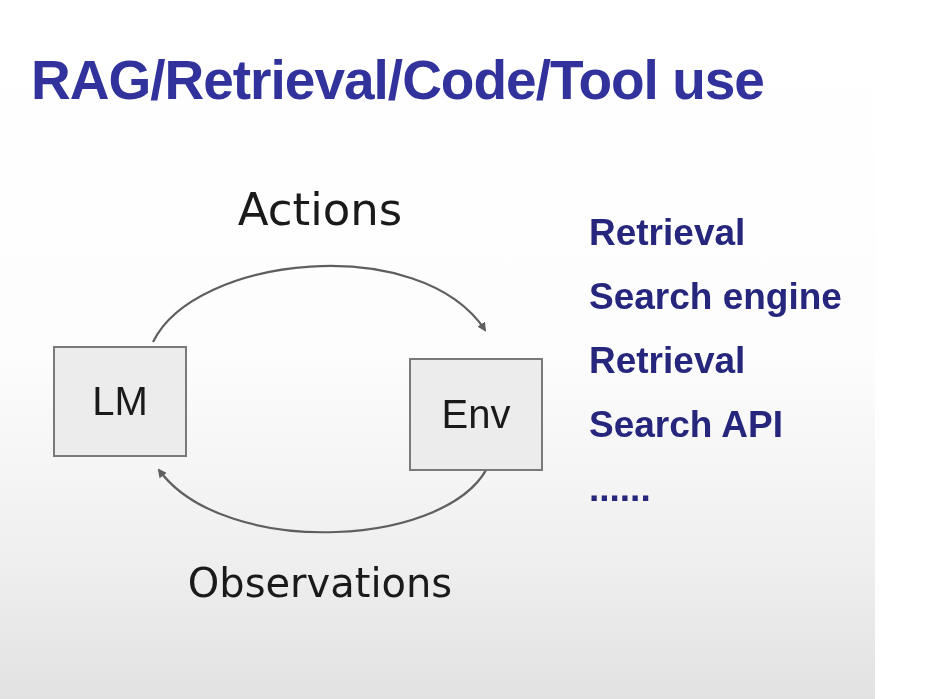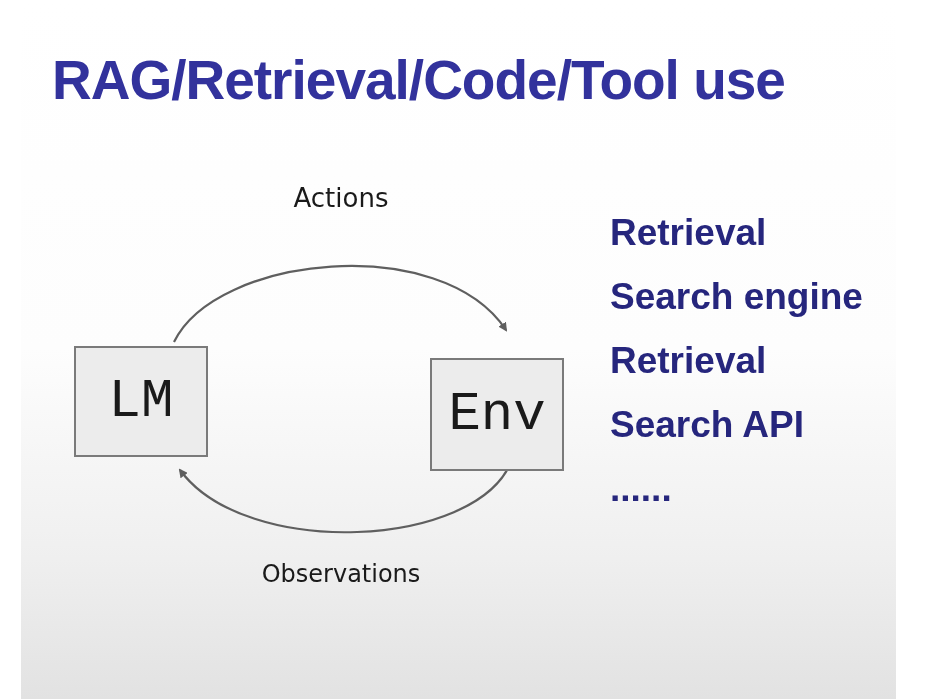--- a/index.html
+++ b/index.html
@@ -6,21 +6,20 @@
   html, body { width: 935px; height: 699px; }
   body {
     font-family: "Liberation Sans", sans-serif;
     overflow: hidden;
   }
   .slide {
     position: relative;
     width: 875px;
     height: 699px;
     background: linear-gradient(180deg, #ffffff 0%, #fdfdfd 50%, #efefef 80%, #e2e2e2 100%);
-    margin-left: 21px;
   }
   .slide-title {
     position: absolute;
     left: 31px;
     top: 48px;
     font-size: 55px;
     font-weight: bold;
     letter-spacing: -1px;
     color: var(--title, #32329c);
     white-space: nowrap;
@@ -30,40 +29,40 @@
     inset: 0;
     pointer-events: none;
   }
   .node-box {
     position: absolute;
     background: var(--box-fill, #ececec);
     border: 2px solid var(--box-border, #7a7a7a);
     display: flex;
     align-items: center;
     justify-content: center;
-    font-family: Liberation Mono, monospace;
-    font-size: 54px;
+    font-family: Liberation Sans, sans-serif;
+    font-size: 40px;
     color: var(--diagram-text, #1a1a1a);
   }
   .box-lm  { left: 53px;  top: 346px; width: 134px; height: 111px; }
   .box-env { left: 409px; top: 358px; width: 134px; height: 113px; }
   .arc-label {
     position: absolute;
     font-family: "DejaVu Sans", sans-serif;
     color: var(--diagram-text, #1a1a1a);
     text-align: center;
     white-space: nowrap;
   }
   .label-actions {
     left: 230px; top: 183px; width: 180px;
-    font-size: 26px;
+    font-size: 45px;
   }
   .label-observations {
     left: 185px; top: 560px; width: 270px;
-    font-size: 24px;
+    font-size: 40px;
   }
   .examples-list {
     position: absolute;
     left: 589px;
     top: 201px;
     list-style: none;
     color: var(--list-text, #26267d);
     font-size: 37px;
     font-weight: bold;
   }

